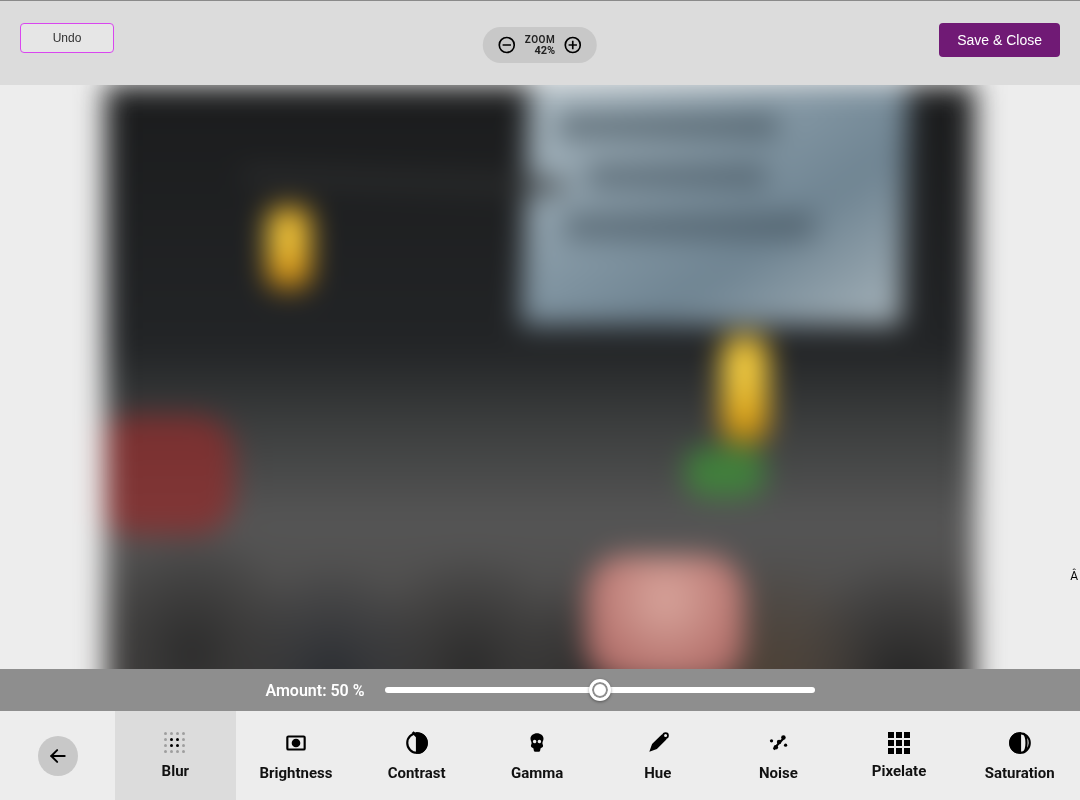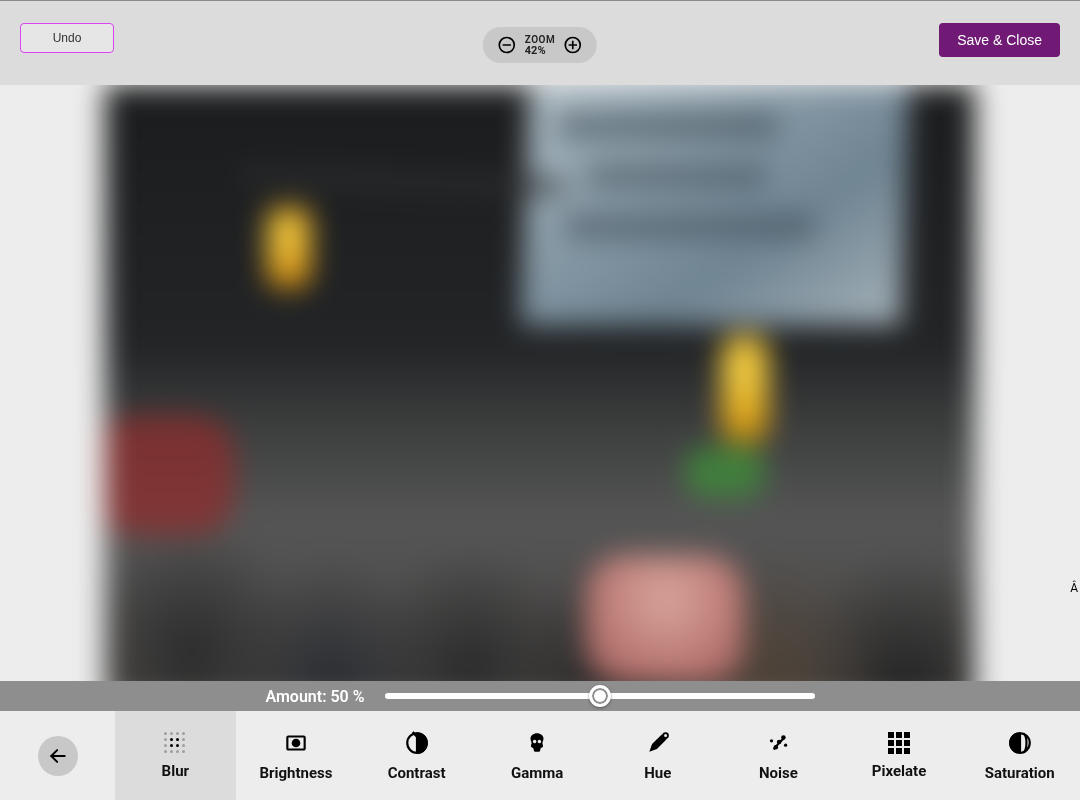--- a/index.html
+++ b/index.html
@@ -37,21 +37,21 @@
     background: #c8c8c8;
     border-radius: 20px;
     padding: 4px 10px;
   }
   .zoom-btn {
     width: 28px; height: 28px;
     display: flex; align-items: center; justify-content: center;
     cursor: pointer;
   }
   .zoom-text {
-    text-align: left;
+    text-align: right;
     line-height: 1.0;
     padding: 0 4px;
   }
   .zoom-label { font-size: 10px; font-weight: 600; letter-spacing: 0.5px; color: #222; }
   .zoom-value { font-size: 11px; font-weight: 700; color: #222; }
   .save-btn {
     background: #701a75;
     color: #fff;
     border: none;
     border-radius: 4px;
@@ -114,21 +114,21 @@
       radial-gradient(150px 170px at 26% 90%, #2a2d32 0%, transparent 70%),
       radial-gradient(160px 170px at 42% 86%, #2b2b2b 0%, transparent 70%),
       radial-gradient(170px 190px at 60% 94%, #1d1d1d 0%, transparent 72%),
       radial-gradient(160px 170px at 76% 88%, #4d4136 0%, transparent 70%),
       radial-gradient(170px 180px at 92% 92%, #242424 0%, transparent 72%);
   }
   .pink { position:absolute; bottom:20px; left:480px; width:160px; height:130px; border-radius:40px; background: radial-gradient(circle at 50% 35%, #e9b1a7 0%, #c77e78 60%, #9a5a58 100%); opacity:0.9; }
 
   
   .amount-bar {
-    height: 30px;
+    height: 42px;
     background: #8e8e8e;
     display: flex;
     align-items: center;
     justify-content: center;
     gap: 20px;
     color: #fff;
     font-weight: 600;
   }
   .amount-label { font-size: 16px; }
   .slider {

